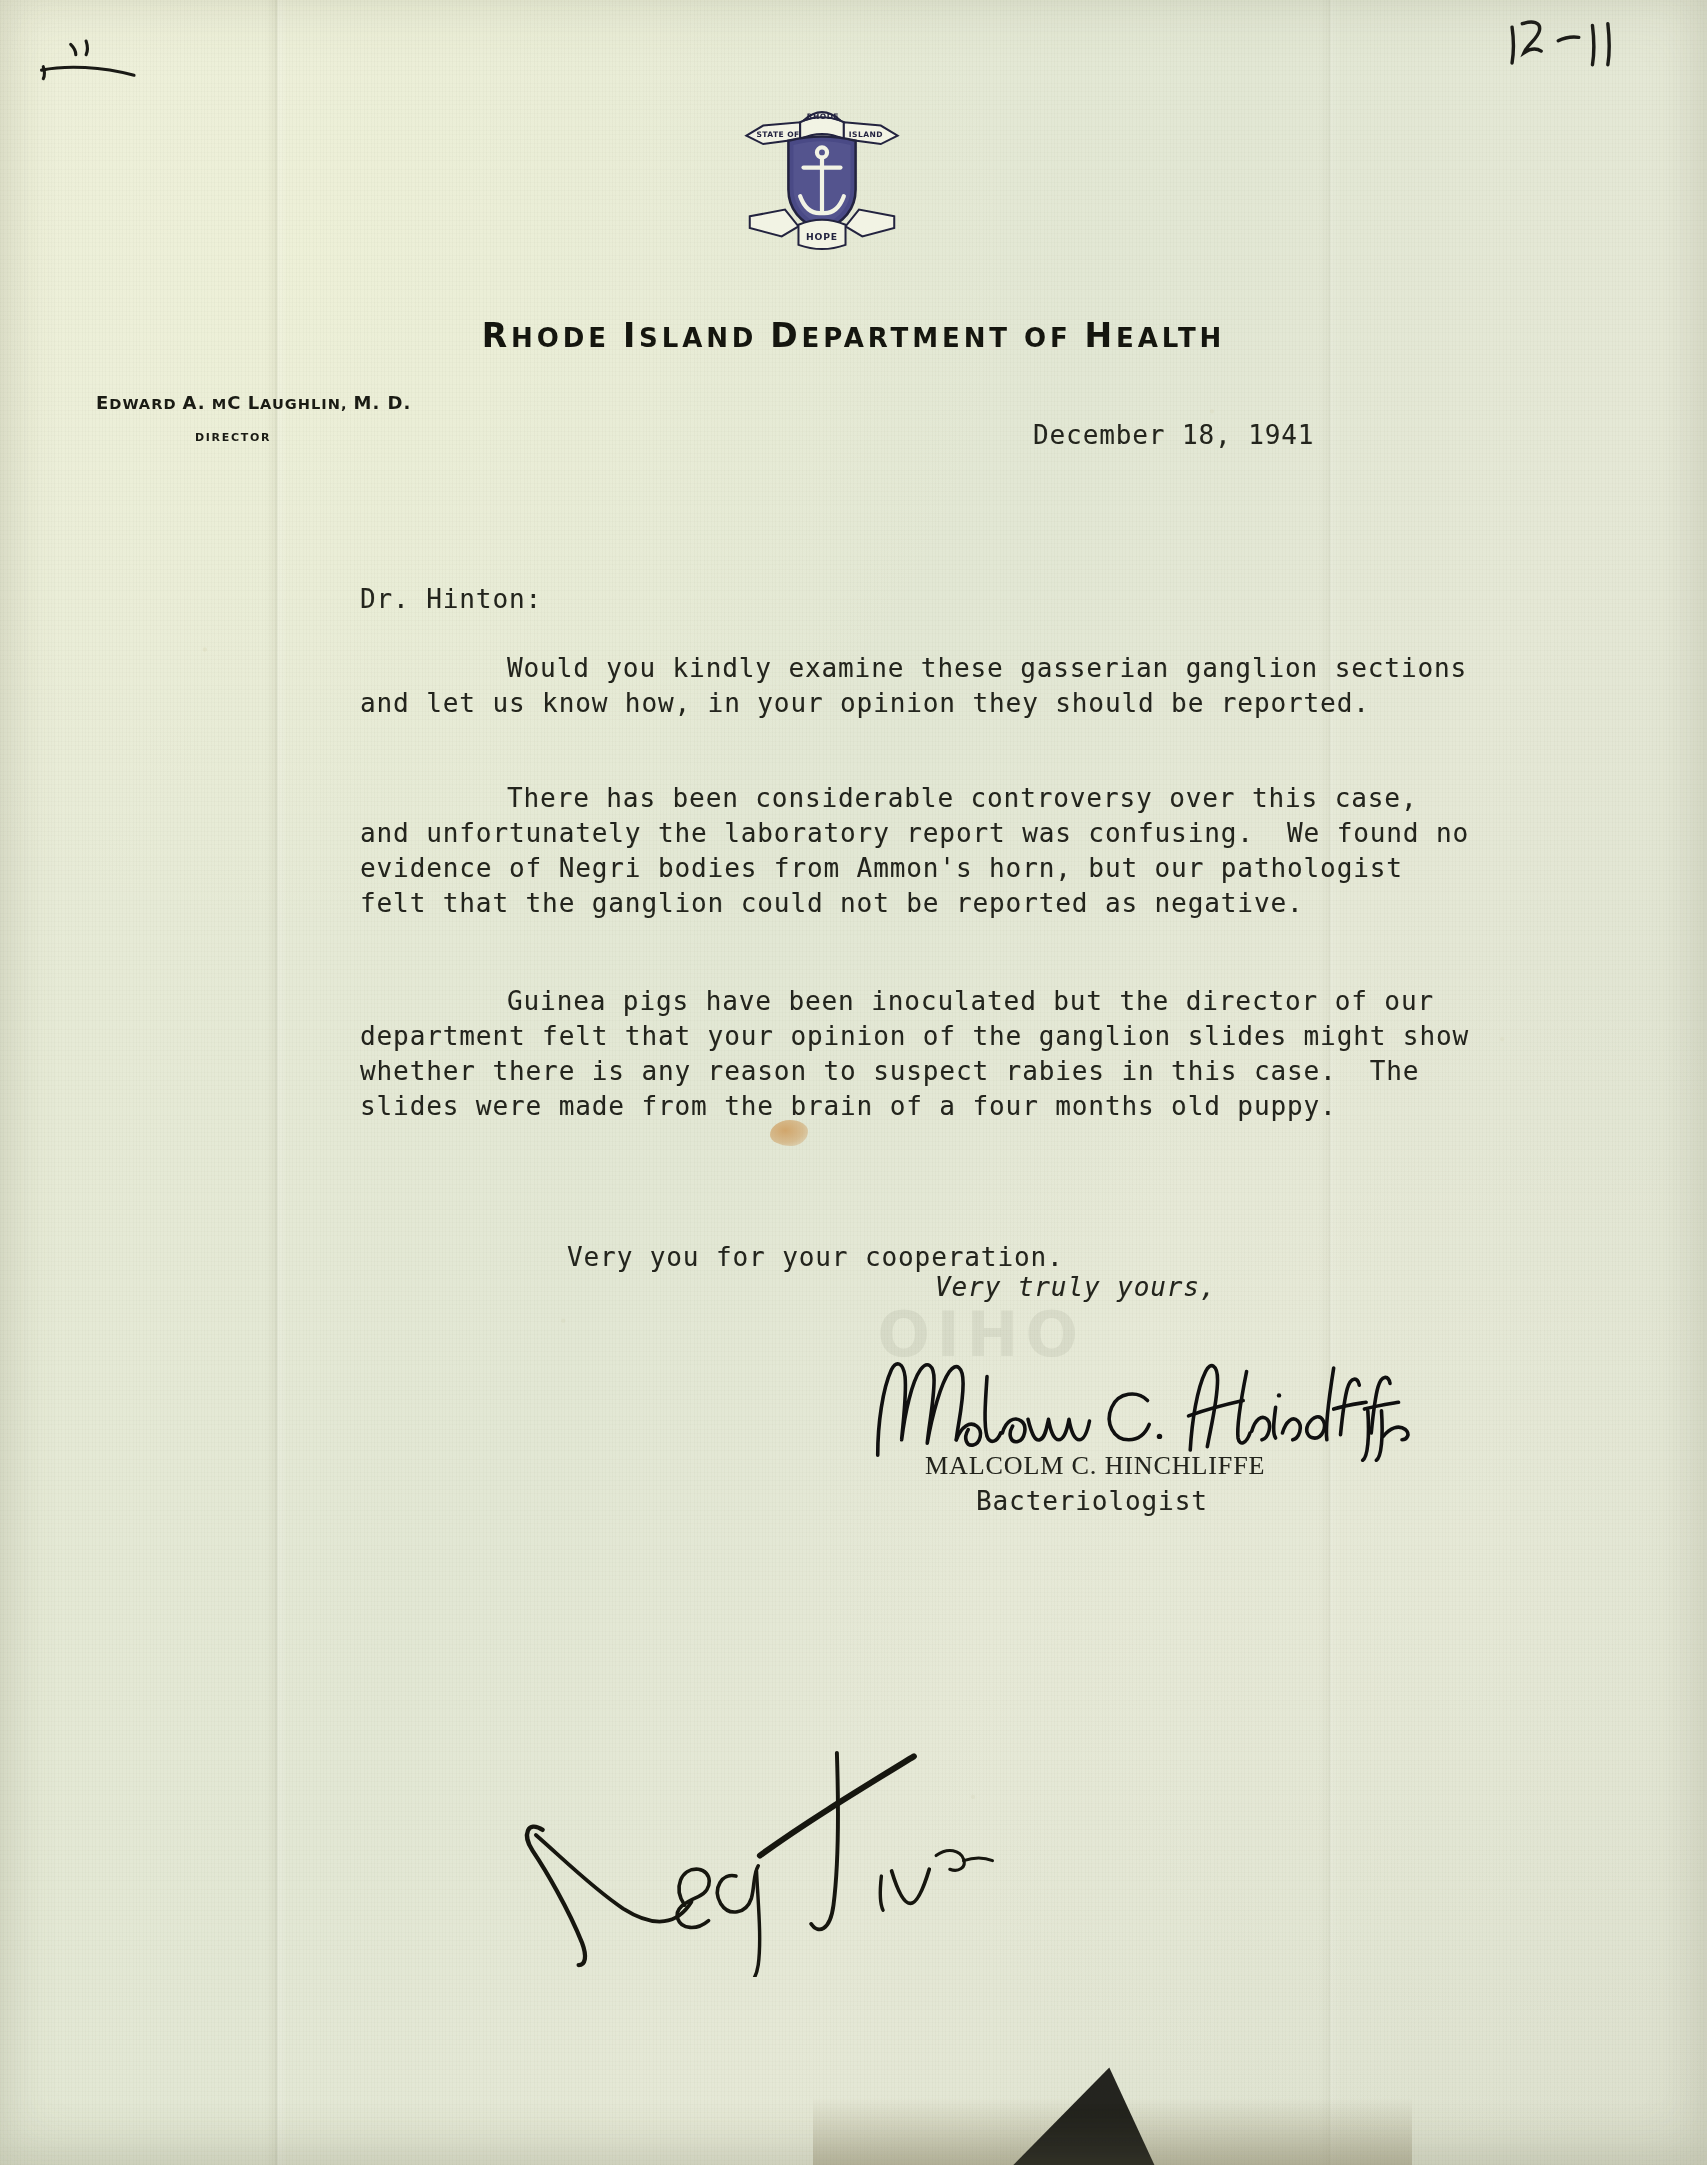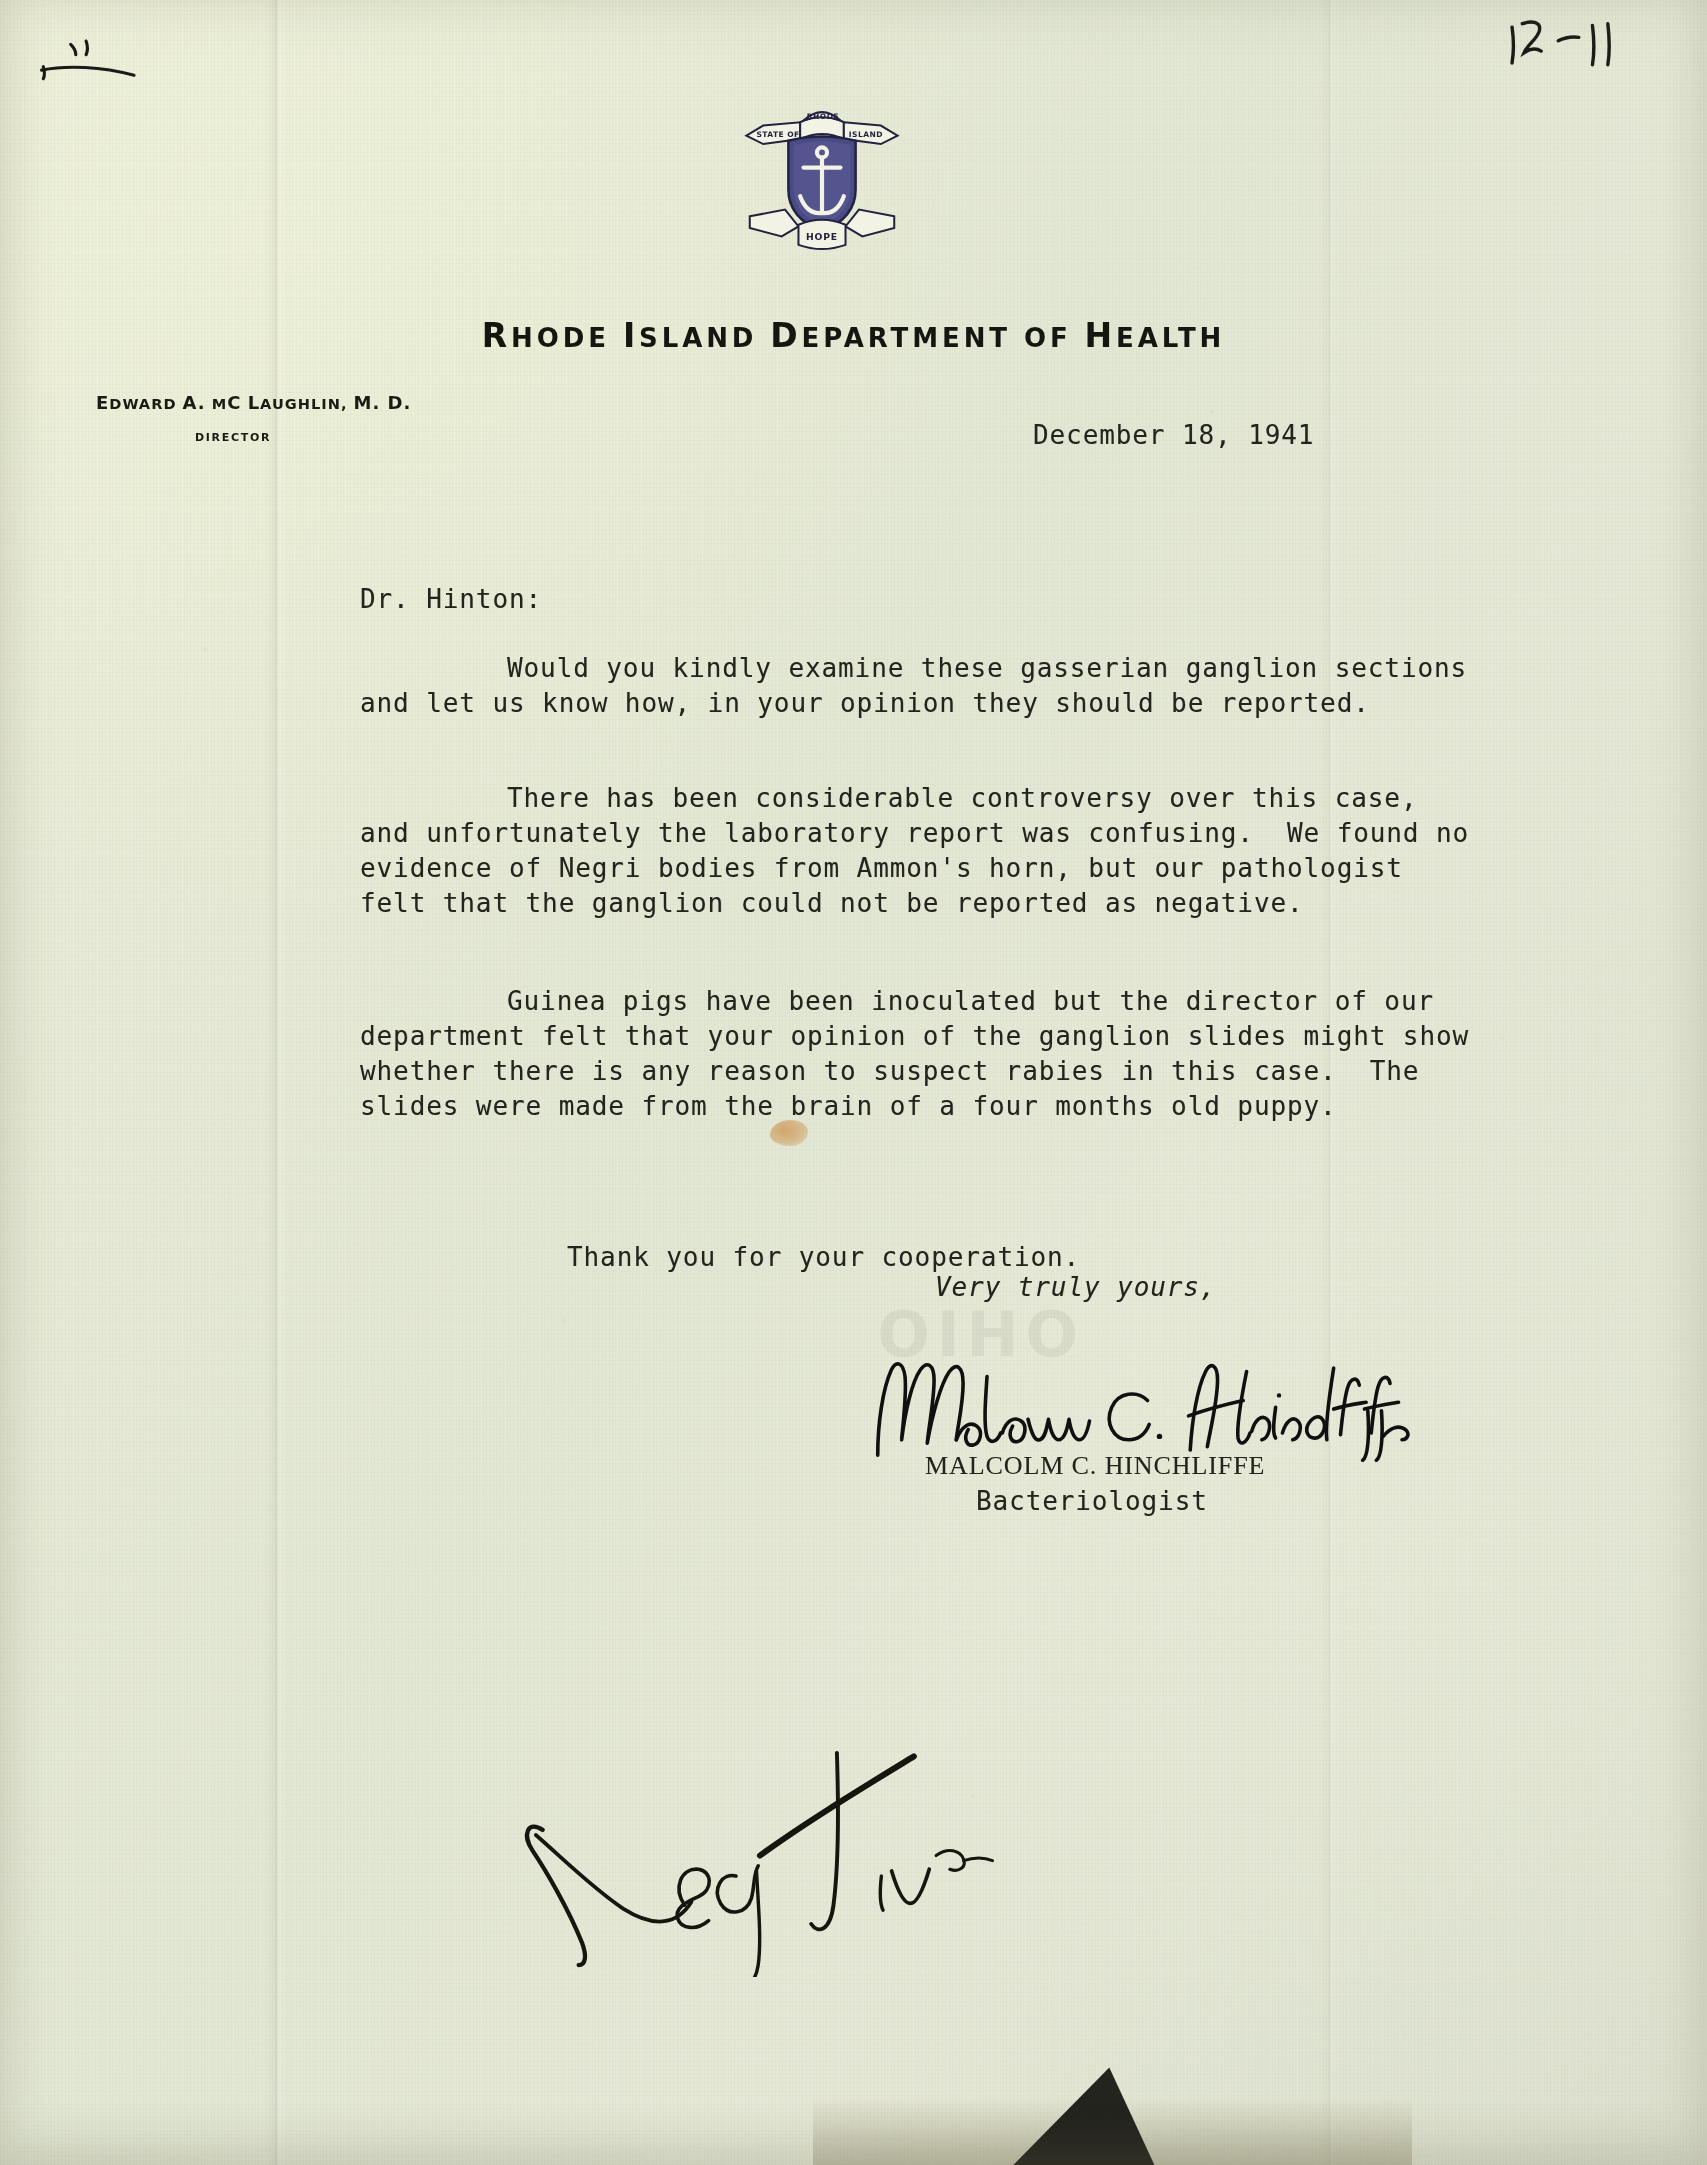--- a/index.html
+++ b/index.html
@@ -284,21 +284,21 @@
   <div class="director-name"><span class="cap">E</span>DWARD <span class="cap">A.</span> M<span class="cap">C</span> <span class="cap">L</span>AUGHLIN, <span class="cap">M. D.</span></div>
   <div class="director-role">DIRECTOR</div>
 
   <div class="typed date">December 18, 1941</div>
   <div class="typed salutation">Dr. Hinton:</div>
 
   <div class="typed para p1">Would you kindly examine these gasserian ganglion sections and let us know how, in your opinion they should be reported.</div>
   <div class="typed para p2">There has been considerable controversy over this case, and unfortunately the laboratory report was confusing.  We found no evidence of Negri bodies from Ammon's horn, but our pathologist felt that the ganglion could not be reported as negative.</div>
   <div class="typed para p3">Guinea pigs have been inoculated but the director of our department felt that your opinion of the ganglion slides might show whether there is any reason to suspect rabies in this case.  The slides were made from the brain of a four months old puppy.</div>
 
-  <div class="typed thanks">Thank you for your cooperation.</div>
+  <div class="typed thanks">Very you for your cooperation.</div>
   <div class="typed closing">Very truly yours,</div>
 
   <div class="ghost">OHIO</div>
 
   <div class="signature" aria-label="Malcolm C. Hinchliffe">
     <svg viewBox="0 0 640 130" width="548" height="111" aria-hidden="true">
       <g fill="none" stroke="#101010" stroke-width="4.2" stroke-linecap="round" stroke-linejoin="round">
 
         <path d="M14,122 C14,84 20,44 30,22 C36,10 44,14 46,30 C48,50 44,80 42,104
                  C46,72 54,36 64,22 C72,11 80,16 80,34 C80,58 74,86 72,108

